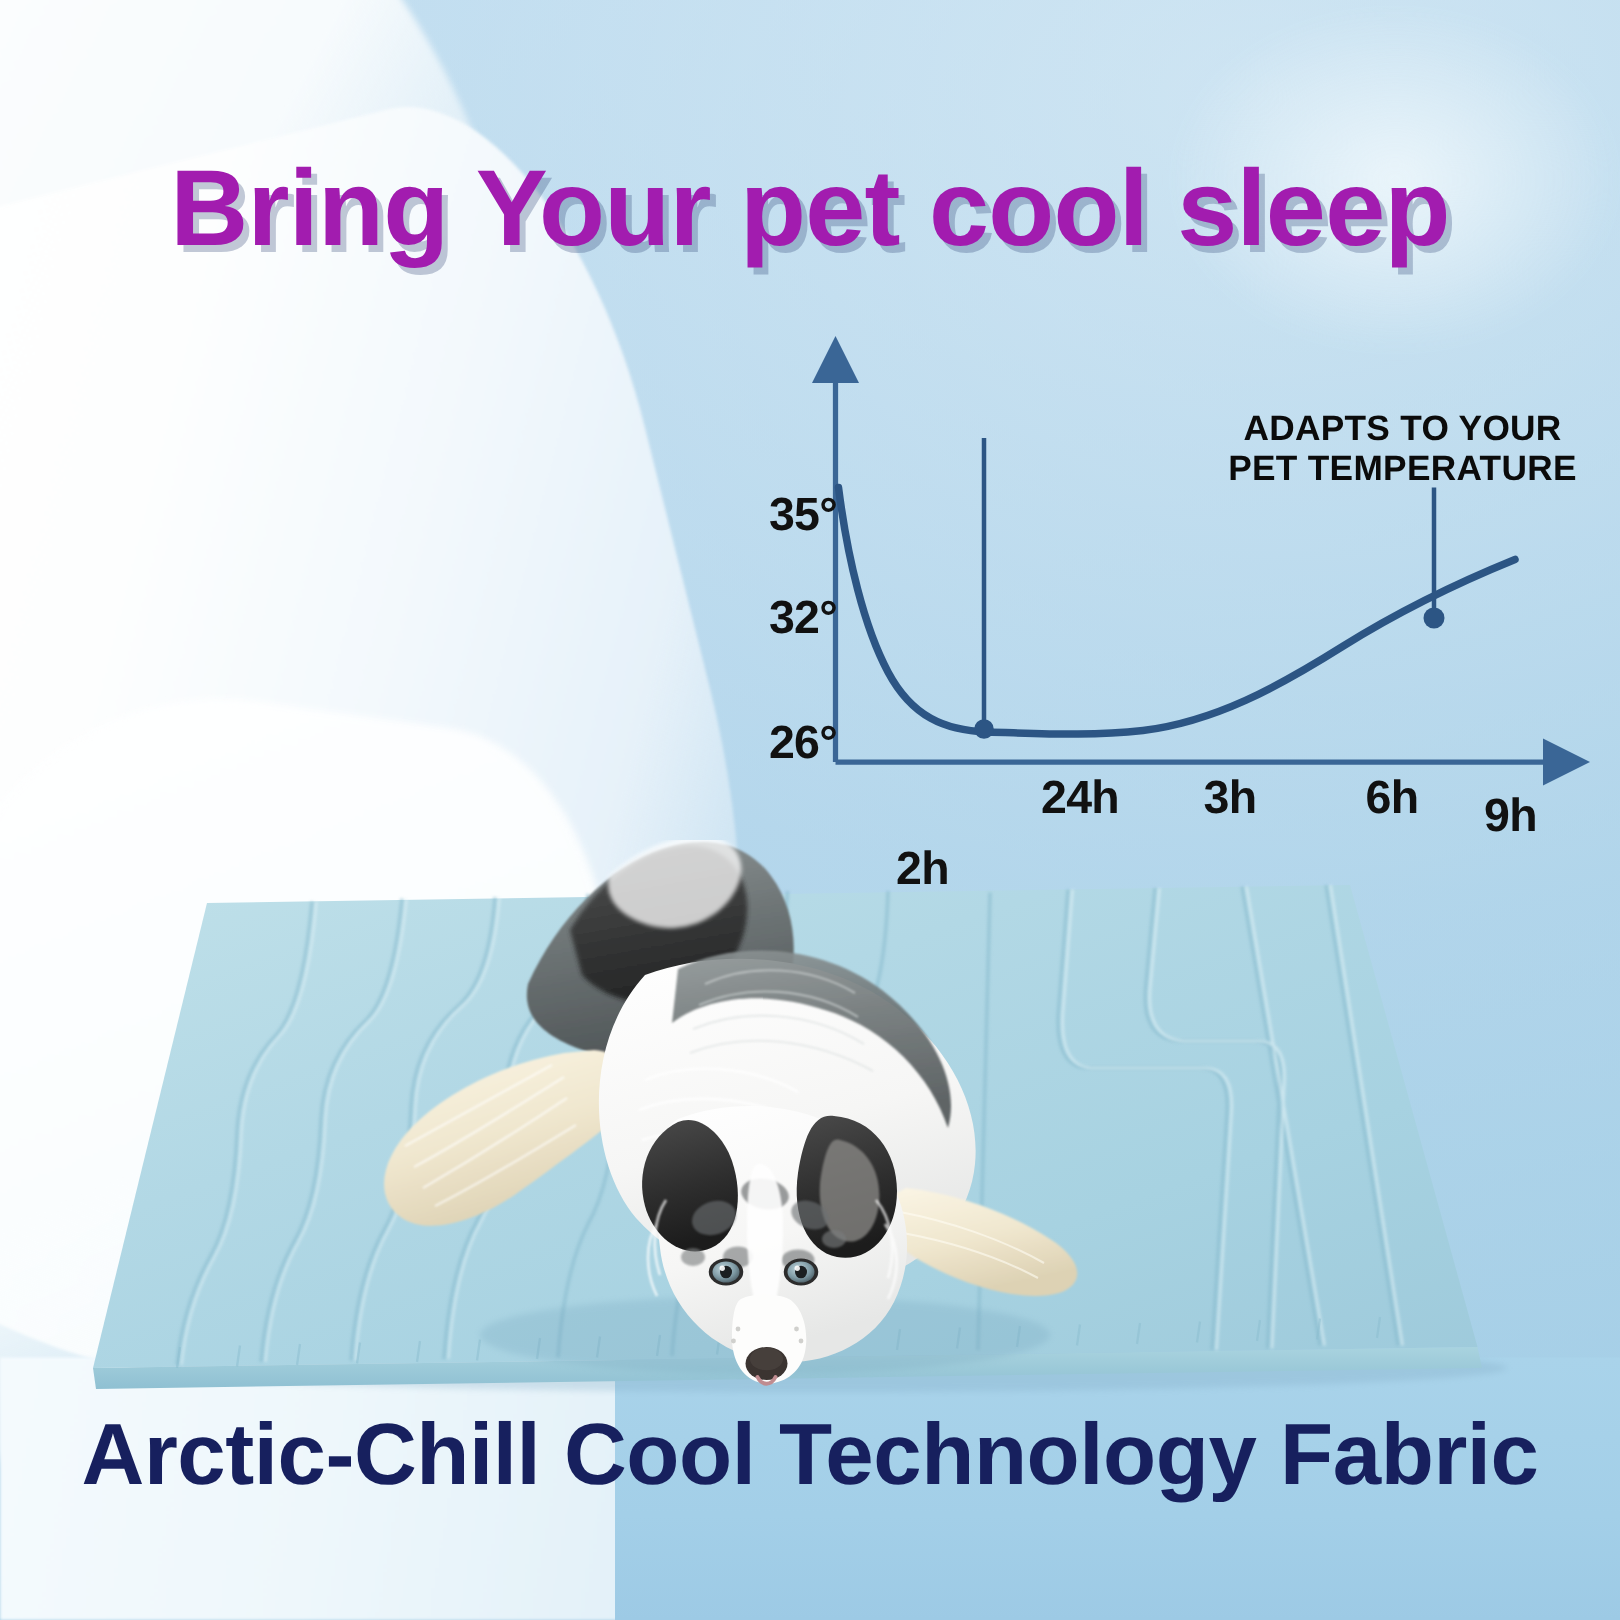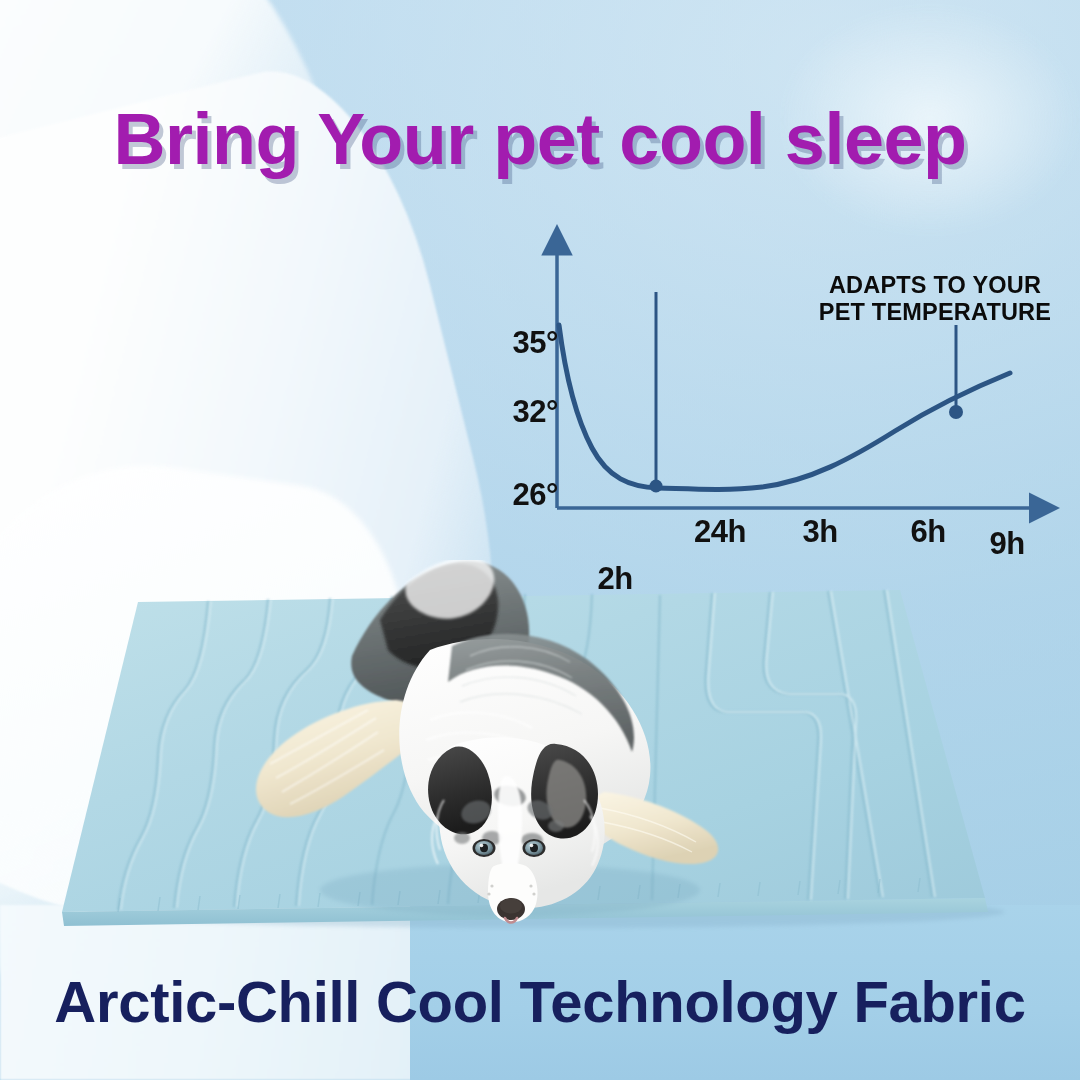--- a/index.html
+++ b/index.html
@@ -60,21 +60,21 @@
   .headline{
     position:absolute;left:0;right:0;top:98px;
     text-align:center;
     font-size:72px;font-weight:bold;
     color:#a21caf;
     letter-spacing:-.5px;
     text-shadow:4px 5px 0 rgba(40,60,110,.28);
     white-space:nowrap;
   }
   .footline{
-    position:absolute;left:0;right:0;top:968px;
+    position:absolute;left:0;right:0;top:936px;
     text-align:center;
     font-size:58px;font-weight:bold;
     color:#17205e;
     letter-spacing:-.3px;
     white-space:nowrap;
   }
 
   
   .chart{
     position:absolute;left:480px;top:222px;width:600px;height:345px;

